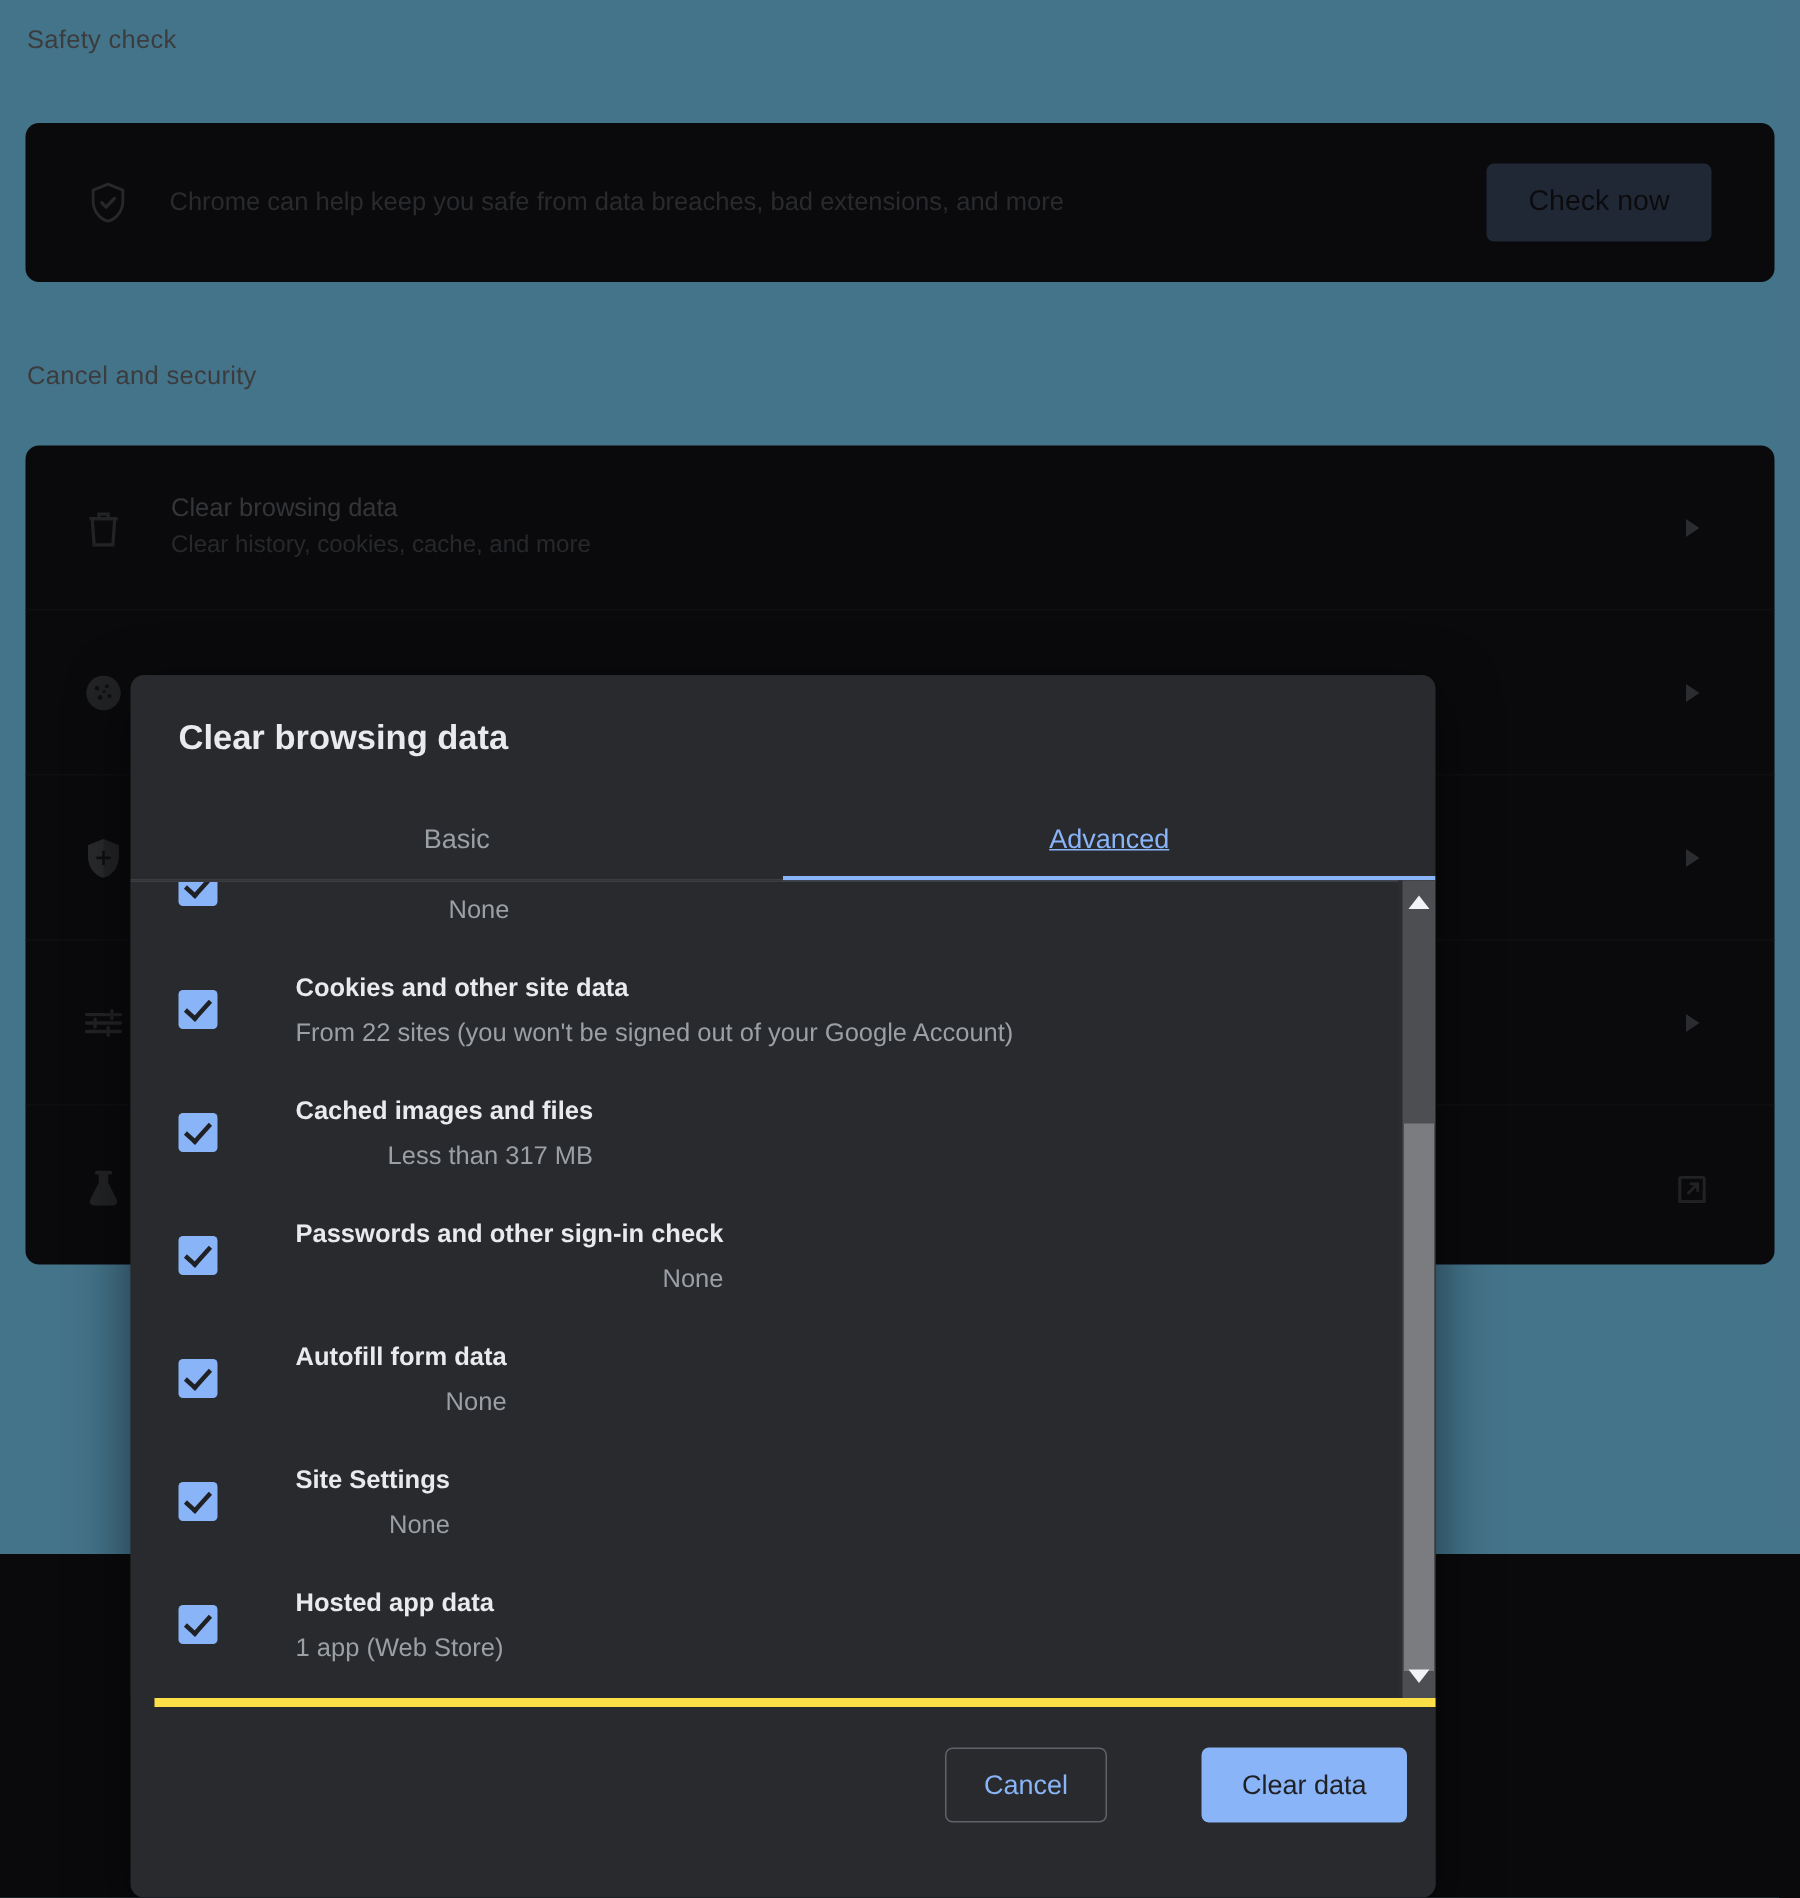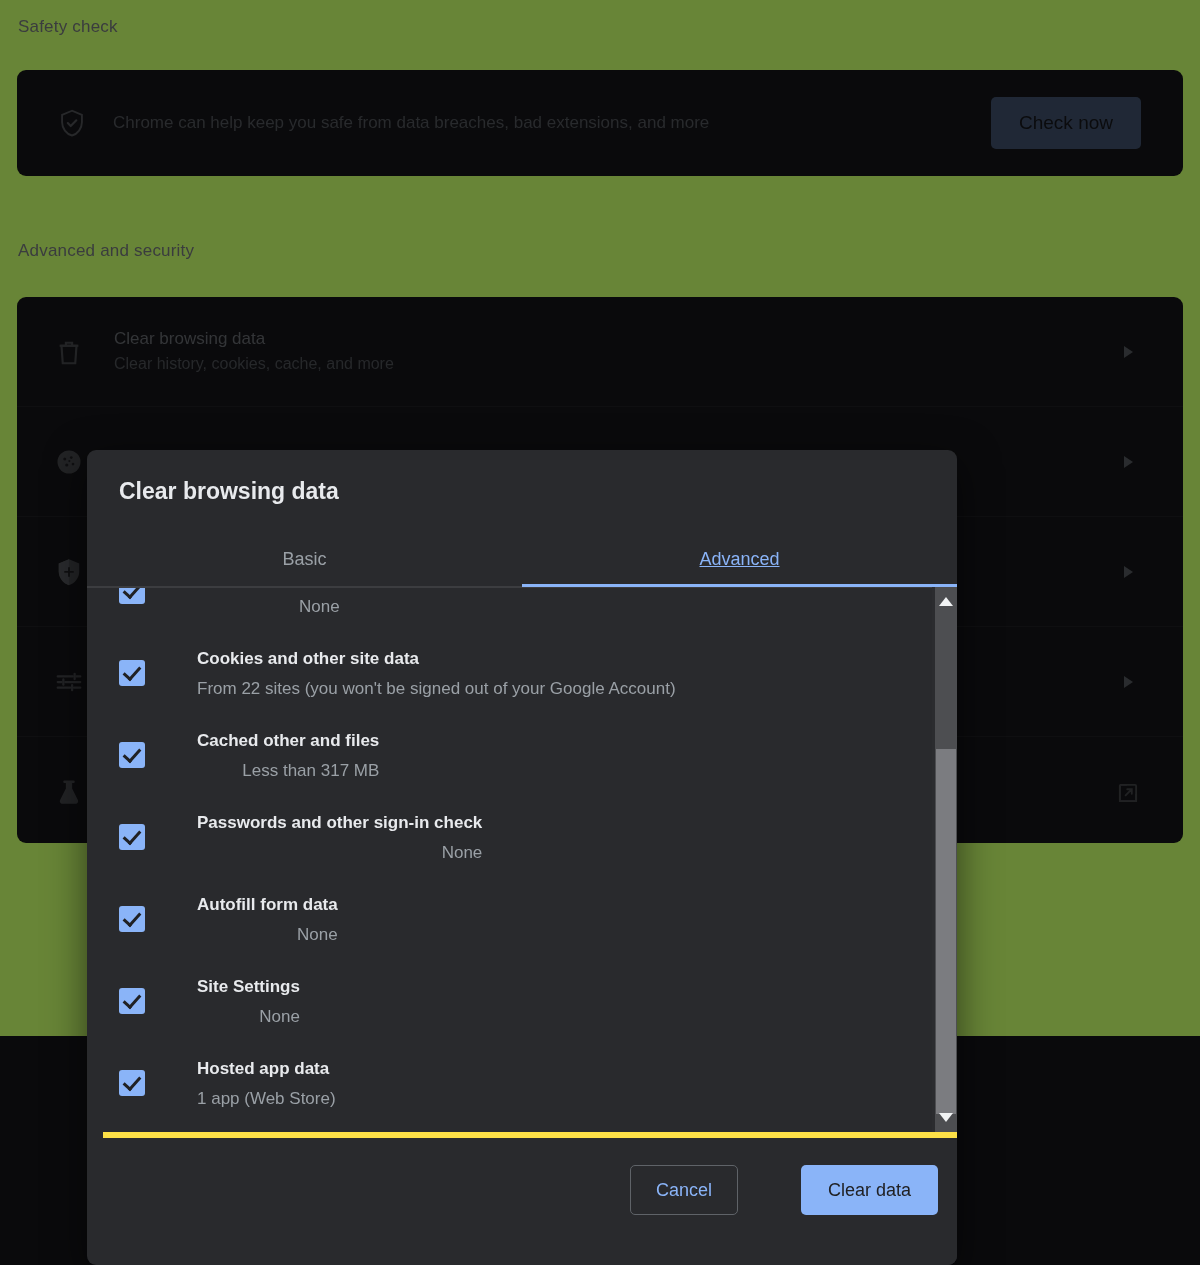--- a/index.html
+++ b/index.html
@@ -9,21 +9,21 @@
     height: 1265px;
     background: #0a0a0c;
     font-family: "Liberation Sans", sans-serif;
     overflow: hidden;
   }
 
   #root {
     position: relative;
     width: 1200px;
     height: 1036px;
-    background: #bef264;
+    background: #7dd3fc;
   }
 
   
   .page {
     position: absolute;
     inset: 0;
     padding: 0;
   }
 
   .section-title {
@@ -38,21 +38,21 @@
 
   .card {
     position: absolute;
     left: 17px;
     width: 1166px;
     background: #131316;
     border-radius: 9px;
   }
 
   .safety-card {
-    top: 70px;
+    top: 82px;
     height: 106px;
   }
 
   .safety-shield {
     position: absolute;
     left: 41px;
     top: 50%;
     transform: translateY(-50%);
     width: 28px;
     height: 30px;
@@ -366,21 +366,21 @@
       <span class="safety-shield">
         <svg viewBox="0 0 24 24" width="28" height="30">
           <path d="M12 1.5 3.5 5v6.3c0 5.3 3.6 10.2 8.5 11.4 4.9-1.2 8.5-6.1 8.5-11.4V5L12 1.5z" fill="none" stroke="#7d8085" stroke-width="1.6"></path>
           <path d="M8.4 12.1l2.5 2.5 4.8-4.9" fill="none" stroke="#7d8085" stroke-width="1.8" stroke-linecap="round" stroke-linejoin="round"></path>
         </svg>
       </span>
       <div class="safety-text">Chrome can help keep you safe from data breaches, bad extensions, and more</div>
       <button class="check-now">Check now</button>
     </div>
 
-    <div class="section-title privacy">Advanced and security</div>
+    <div class="section-title privacy">Cancel and security</div>
 
     <div class="card rows-card">
 
       <div class="srow">
         <span class="srow-icon">
           <svg viewBox="0 0 24 24" width="30" height="30">
             <path d="M6 7h12l-1 14H7L6 7zM9.5 7V4.6h5V7" fill="none" stroke="#7d8085" stroke-width="1.7"></path>
             <path d="M4.5 7h15" stroke="#7d8085" stroke-width="1.7" fill="none"></path>
           </svg>
         </span>
@@ -478,21 +478,21 @@
           <span class="cb"></span>
           <div class="opt-body">
             <div class="opt-title">Cookies and other site data</div>
             <div class="opt-sub">From 22 sites (you won't be signed out of your Google Account)</div>
           </div>
         </div>
 
         <div class="opt">
           <span class="cb"></span>
           <div class="opt-body">
-            <div class="opt-title">Cached other and files</div>
+            <div class="opt-title">Cached images and files</div>
             <div class="opt-sub">Less than 317 MB</div>
           </div>
         </div>
 
         <div class="opt">
           <span class="cb"></span>
           <div class="opt-body">
             <div class="opt-title">Passwords and other sign-in check</div>
             <div class="opt-sub">None</div>
           </div>

